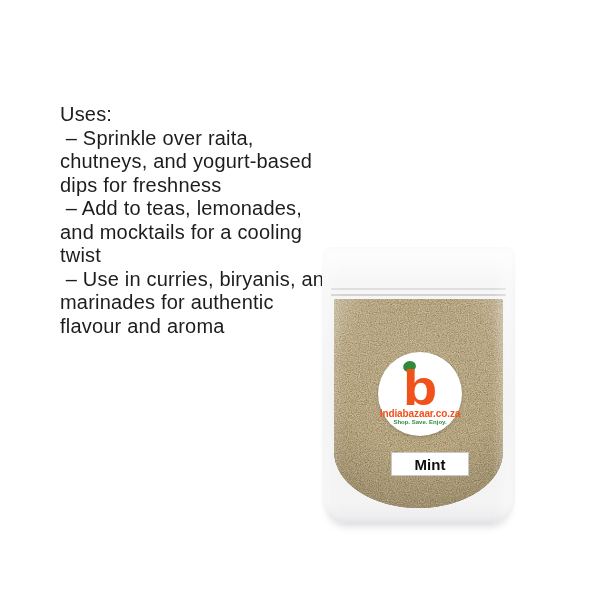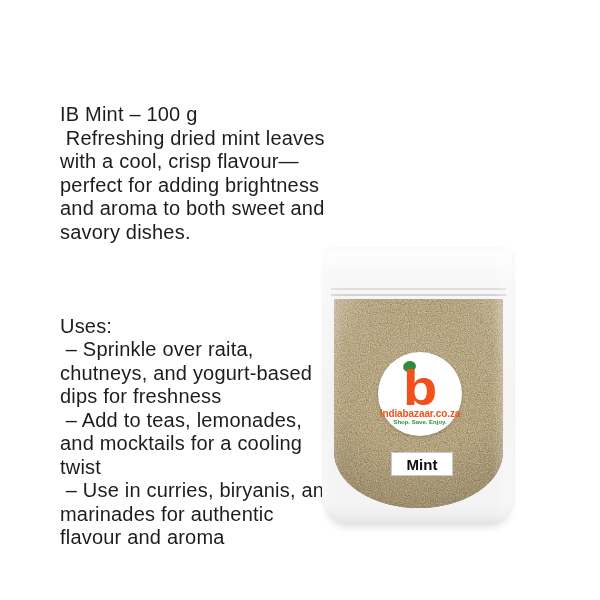--- a/index.html
+++ b/index.html
@@ -137,45 +137,39 @@
     font-size: 6px;
     font-weight: bold;
     color: #2e8b3a;
   }
 
   
   .name-label {
     position: absolute;
     left: 69px;
     top: 205px;
-    width: 62px;
+    width: 78px;
     height: 24px;
     background: #ffffff;
     border: 1px solid #c9c9c9;
     box-sizing: border-box;
     display: flex;
     align-items: center;
     justify-content: center;
     font-size: 15px;
     font-weight: bold;
     color: #0e0e0e;
   }
 </style>
 </head>
 <body>
 
 <div id="canvas">
 
   <div class="text-block">
-    <p>IB Mint – 100 g
- Refreshing dried mint leaves
-with a cool, crisp flavour—
-perfect for adding brightness
-and aroma to both sweet and
-savory dishes.</p>
     <p>Uses:
  – Sprinkle over raita,
 chutneys, and yogurt-based
 dips for freshness
  – Add to teas, lemonades,
 and mocktails for a cooling
 twist
  – Use in curries, biryanis, and
 marinades for authentic
 flavour and aroma</p>

